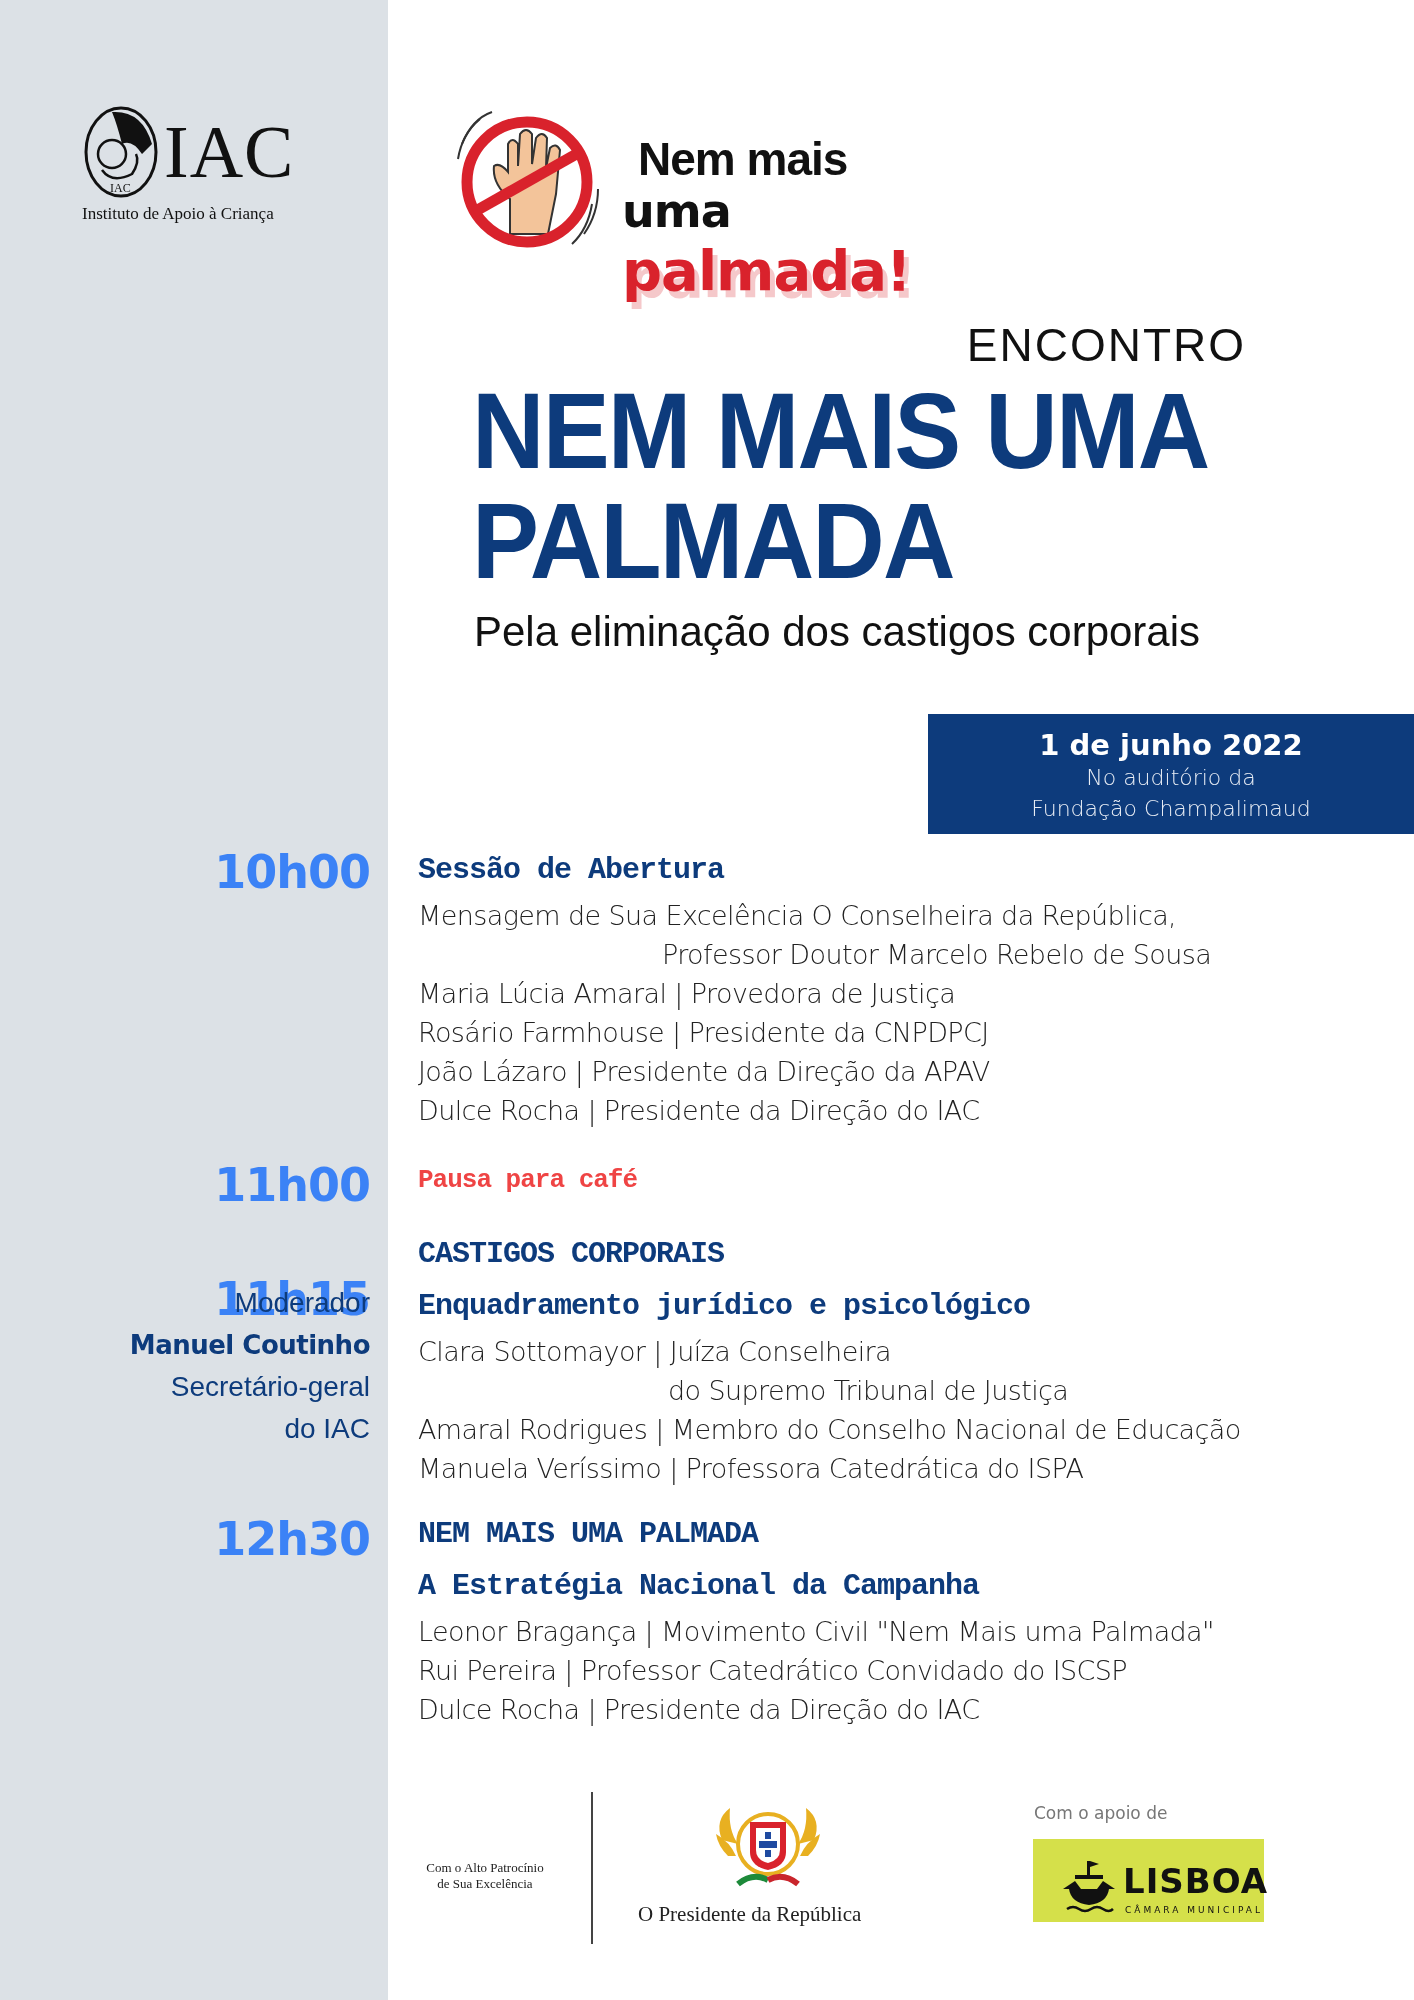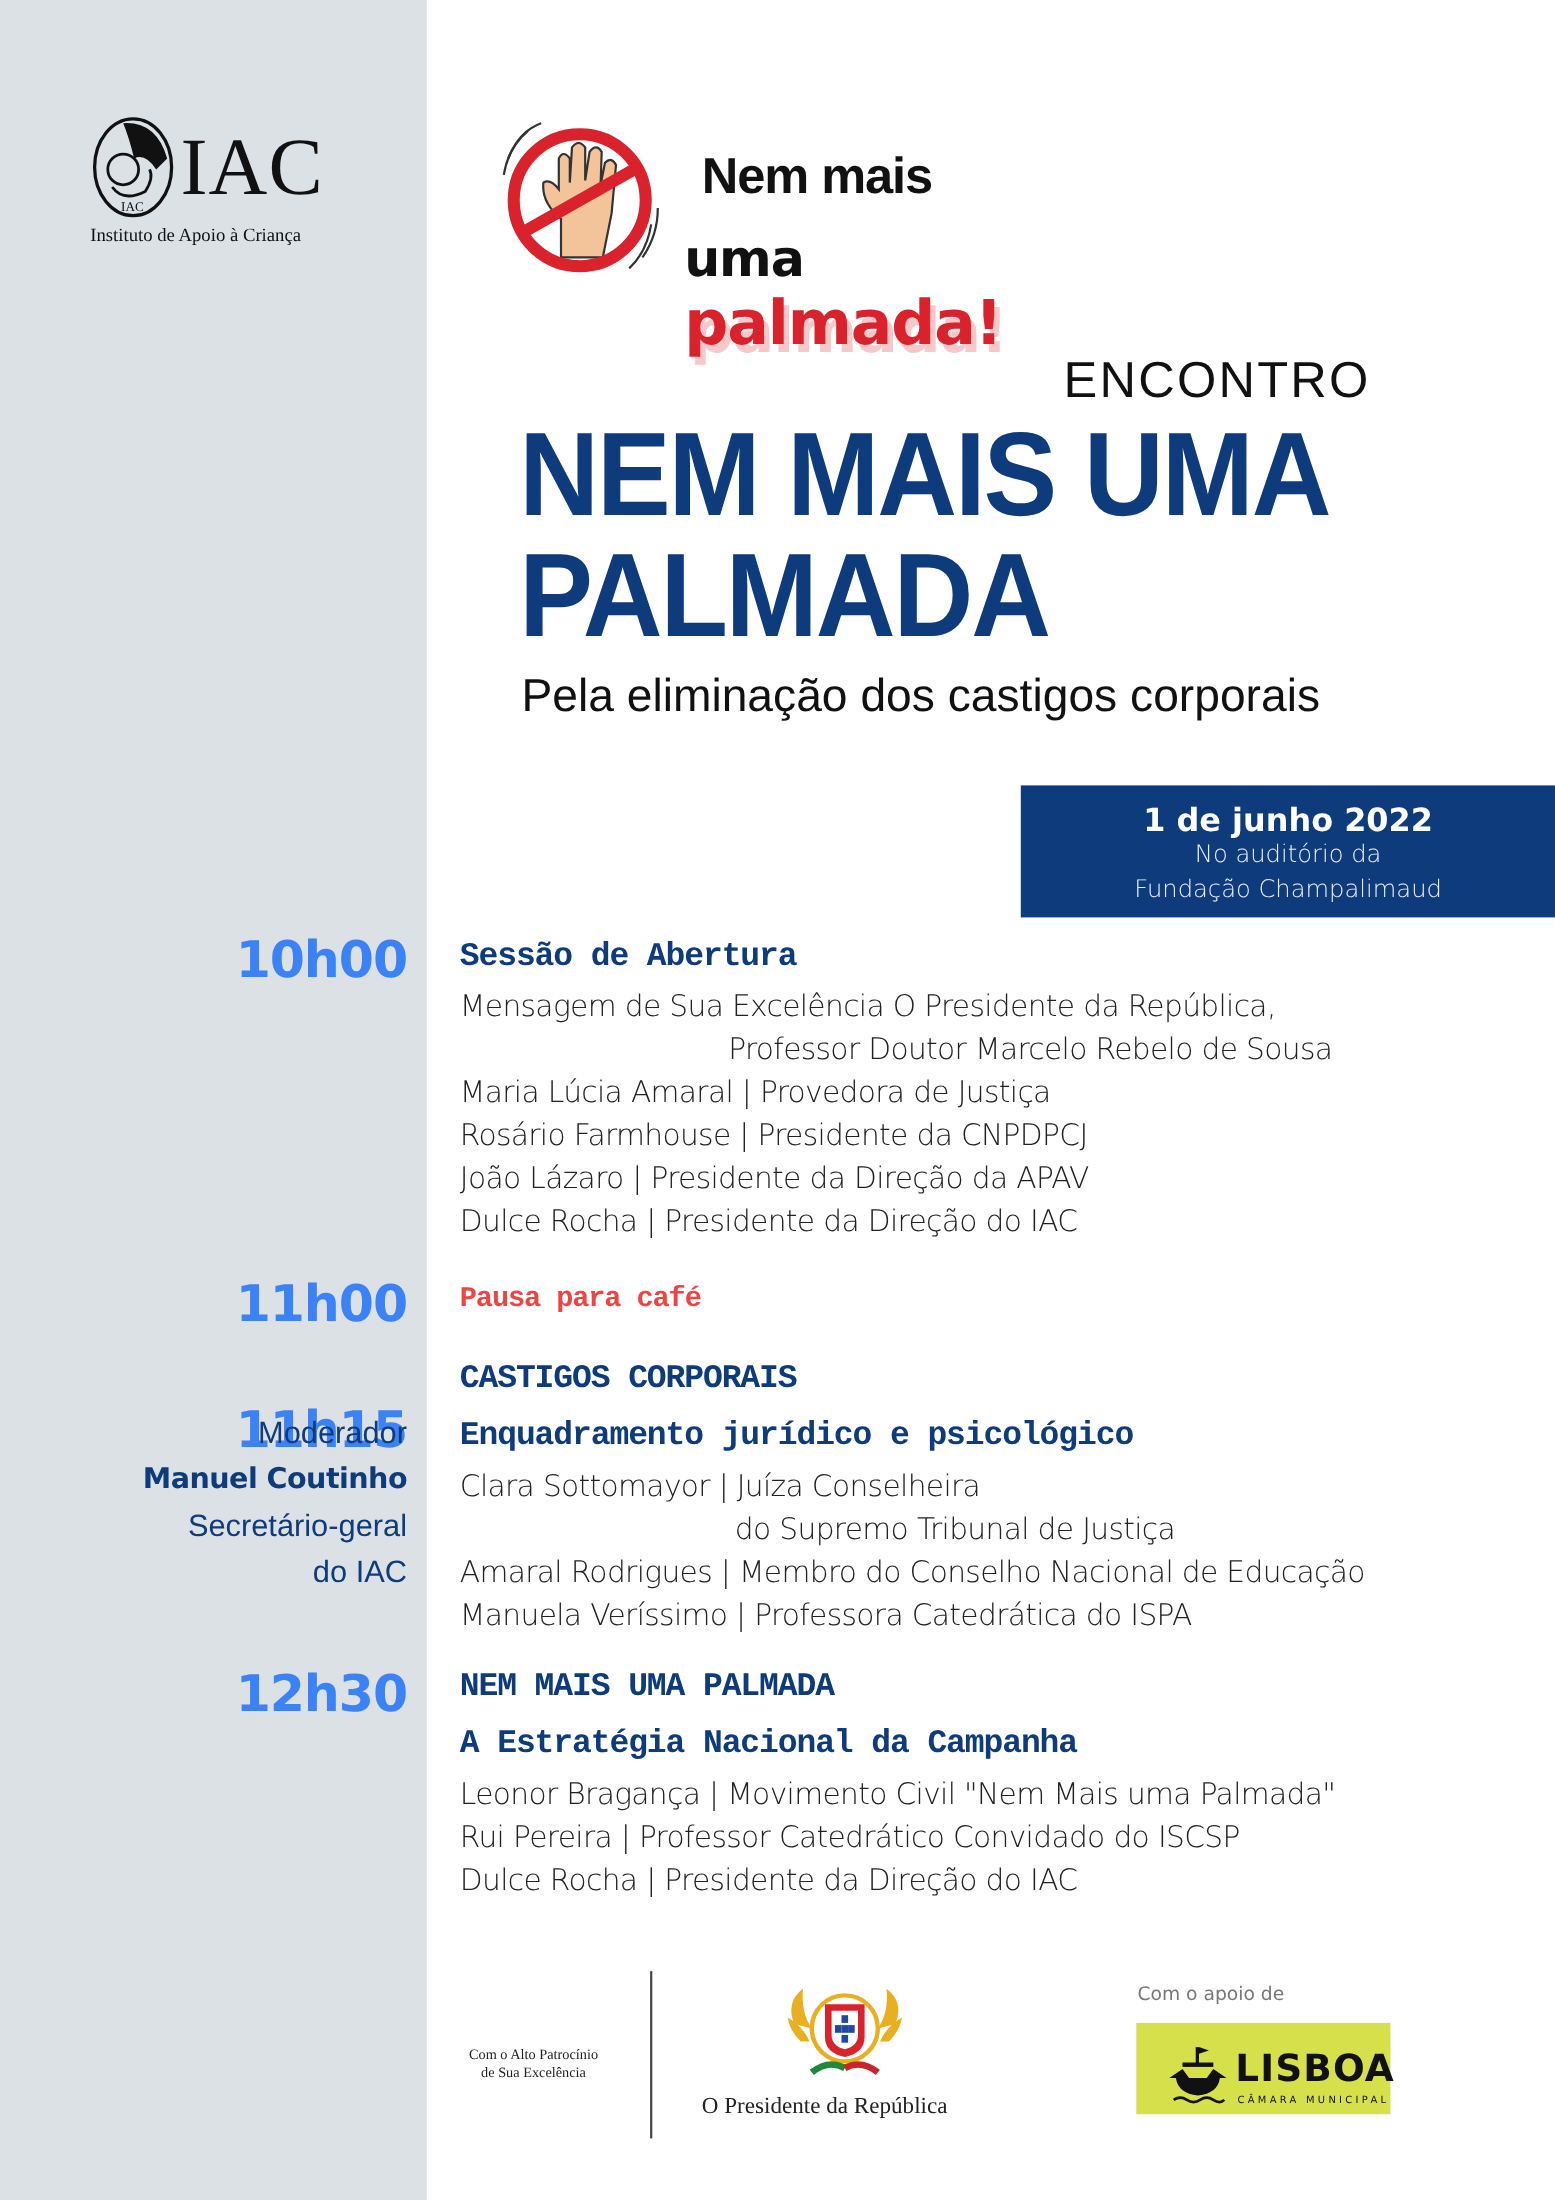--- a/index.html
+++ b/index.html
@@ -26,21 +26,21 @@
   }
   
   .campaign-logo { position: absolute; left: 452px; top: 98px; width: 520px; height: 160px; }
   .no-sign { position: absolute; left: 0; top: 6px; width: 150px; height: 150px; }
   .campaign-text1 {
     position: absolute; left: 186px; top: 34px; font-size: 46px; font-weight: bold;
     color: #111; font-family: Liberation Sans, sans-serif; letter-spacing: -1px;
   }
   .campaign-text2 {
     position: absolute; left: 170px; top: 86px; font-size: 46px; font-weight: bold;
-    color: #111; font-family: "DejaVu Sans", sans-serif; letter-spacing: -1px; margin-top: 24px;
+    color: #111; font-family: "DejaVu Sans", sans-serif; letter-spacing: -1px;
   }
   .campaign-red {
     color: #d9222c; font-size: 56px; position: relative;
     text-shadow: 5px 7px 0 rgba(217,34,44,0.25);
   }
   
   .kicker {
     position: absolute; right: 168px; top: 318px; font-size: 46px; color: #111;
     letter-spacing: 2px; font-family: "Liberation Sans", sans-serif;
   }
@@ -161,21 +161,21 @@
 
 <div class="date-box">
   <div class="date-main">1 de junho 2022</div>
   <div class="date-line">No auditório da</div>
   <div class="date-line">Fundação Champalimaud</div>
 </div>
 
 <div class="time" style="top:845px;">10h00</div>
 <div class="session" style="top:844px;">
   <div class="session-head">Sessão de Abertura</div>
-  <div class="speaker">Mensagem de Sua Excelência O Presidente da República,</div>
+  <div class="speaker">Mensagem de Sua Excelência O Conselheira da República,</div>
   <div class="speaker indent-a">Professor Doutor Marcelo Rebelo de Sousa</div>
   <div class="speaker">Maria Lúcia Amaral | Provedora de Justiça</div>
   <div class="speaker">Rosário Farmhouse | Presidente da CNPDPCJ</div>
   <div class="speaker">João Lázaro | Presidente da Direção da APAV</div>
   <div class="speaker">Dulce Rocha | Presidente da Direção do IAC</div>
 </div>
 
 <div class="time" style="top:1158px;">11h00</div>
 <div class="session" style="top:1154px;">
   <div class="session-head black">Pausa para café</div>

